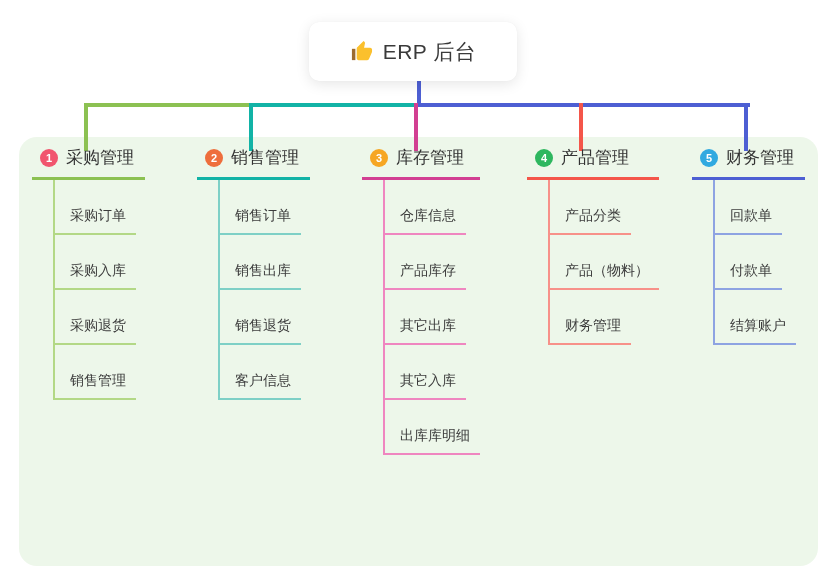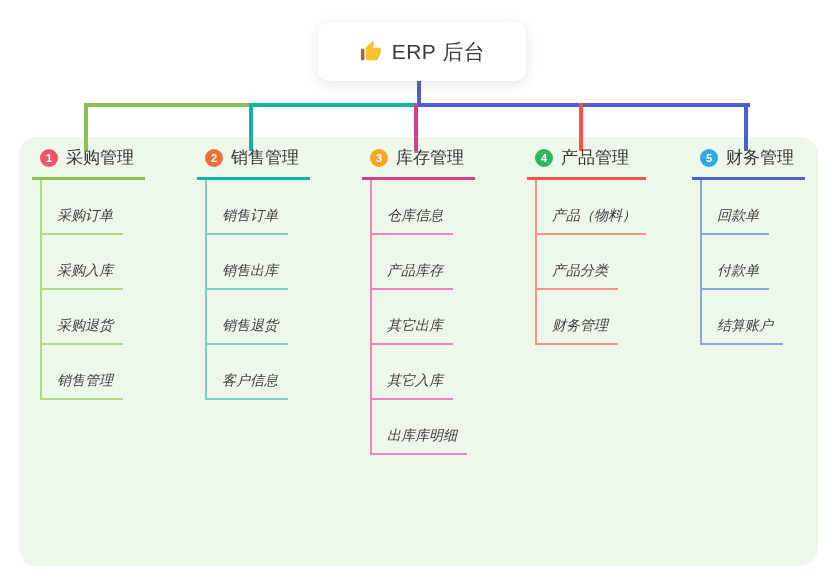--- a/index.html
+++ b/index.html
@@ -7,42 +7,42 @@
     position:relative;width:839px;height:588px;overflow:hidden;
     background:#ffffff;
     font-family:"Liberation Sans","DejaVu Sans",sans-serif;
     color:#333;
   }
   .panel{
     position:absolute;left:19px;top:137px;width:799px;height:429px;
     border-radius:18px;
   }
   .root-card{
-    position:absolute;left:318px;top:22px;width:208px;height:59px;
+    position:absolute;left:309px;top:22px;width:208px;height:59px;
     background:#ffffff;border-radius:10px;
     box-shadow:0 3px 14px rgba(0,0,0,0.10),0 0 1px rgba(0,0,0,0.06);
     display:flex;align-items:center;justify-content:center;gap:10px;
     cursor:pointer;z-index:5;
   }
   .root-label{font-size:21px;color:#3a3a3a;letter-spacing:.5px;}
   .conn{position:absolute;z-index:1;}
   .branch-col{position:absolute;top:146px;z-index:2;}
   .branch-title{
     display:flex;align-items:center;gap:8px;
     box-sizing:border-box;min-width:113px;
     padding:0 6px 7px 8px;border-bottom:3px solid #999;
     font-size:17px;line-height:24px;color:#333;white-space:nowrap;
     cursor:pointer;
   }
   .badge{
     width:18px;height:18px;border-radius:50%;flex:0 0 18px;
     display:flex;align-items:center;justify-content:center;
     color:#fff;font-size:11px;font-weight:bold;line-height:18px;
   }
-  .children{margin-left:8px;border-left:2px solid #0f172a;font-style:italic;}
+  .children{margin-left:21px;border-left:2px solid #0f172a;}
   .child{height:55px;display:flex;align-items:flex-end;}
   .child-label{
     font-size:14px;line-height:17px;color:#3c3c3c;white-space:nowrap;
     padding:0 10px 9px 15px;border-bottom:2px solid #ccc;cursor:pointer;
   }
 </style>
 </head>
 <body>
 
 <div class="page">
@@ -125,24 +125,24 @@
           </div>
         </div>
       </div>
       <div class="branch-col" style="left: 527px;">
         <div class="branch-title" style="border-bottom-color: rgb(244, 86, 74);">
           <span class="badge" style="background: rgb(46, 183, 95);">4</span>
           <span>产品管理</span>
         </div>
         <div class="children" style="border-left-color: rgb(247, 145, 137);">
           <div class="child">
-            <span class="child-label" style="border-bottom-color: rgb(247, 145, 137);">产品（物料）</span>
+            <span class="child-label" style="border-bottom-color: rgb(247, 145, 137);">产品分类</span>
           </div>
           <div class="child">
-            <span class="child-label" style="border-bottom-color: rgb(247, 145, 137);">产品分类</span>
+            <span class="child-label" style="border-bottom-color: rgb(247, 145, 137);">产品（物料）</span>
           </div>
           <div class="child">
             <span class="child-label" style="border-bottom-color: rgb(247, 145, 137);">财务管理</span>
           </div>
         </div>
       </div>
       <div class="branch-col" style="left: 692px;">
         <div class="branch-title" style="border-bottom-color: rgb(77, 95, 211);">
           <span class="badge" style="background: rgb(49, 169, 224);">5</span>
           <span>财务管理</span>

